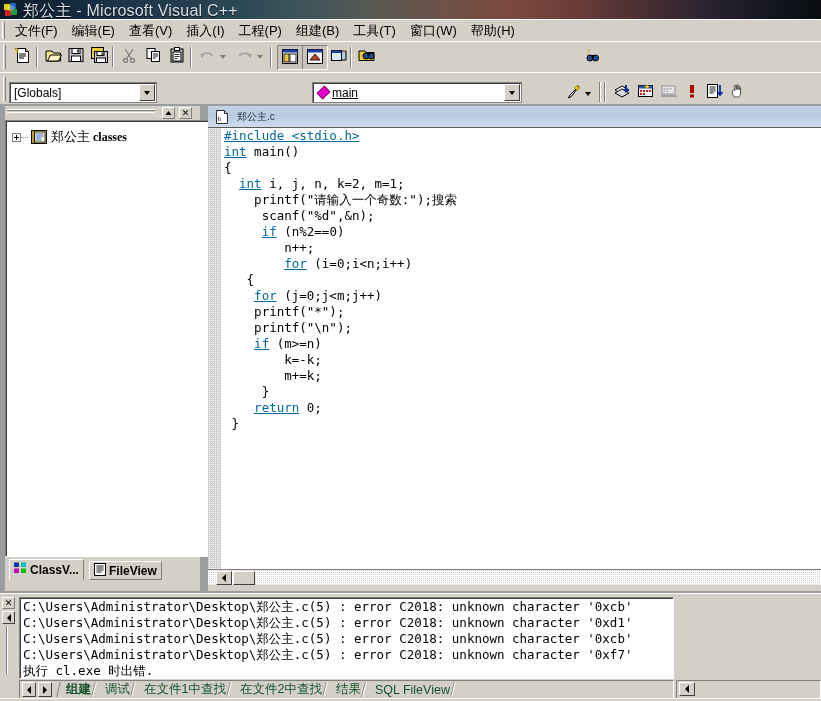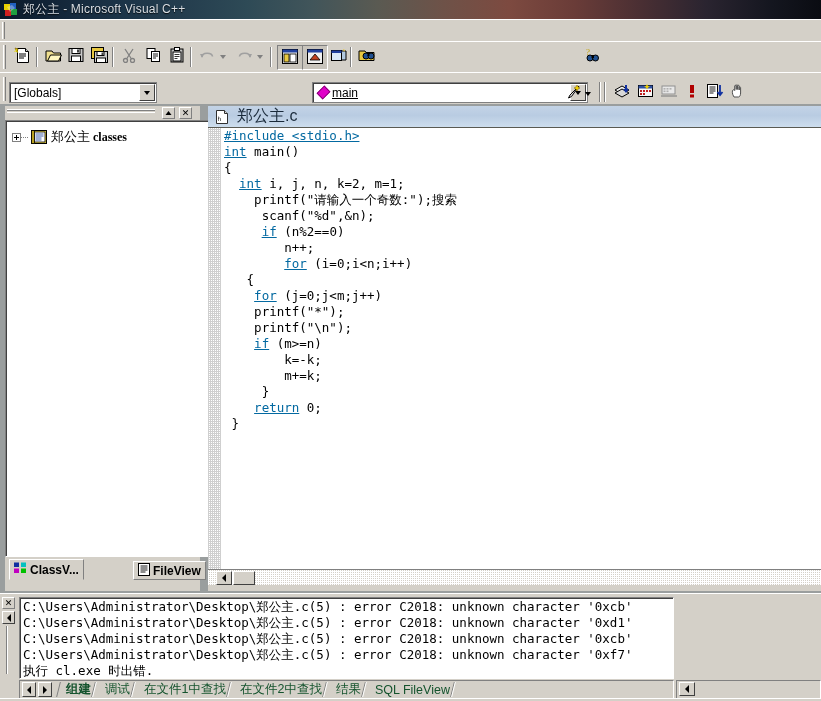--- a/index.html
+++ b/index.html
@@ -26,21 +26,21 @@
         #7d4a40 62%, #6a3c38 70%, #4a2f33 78%, #2a2430 86%,
         #14161f 94%, #0a0c12 100%);
     overflow: hidden;
   }
   .titlebar-icon {
     position: absolute; left: 4px; top: 3px; width: 15px; height: 14px;
   }
   .titlebar-text {
     position: absolute; left: 23px; top: 1px;
     color: #d8dde2;
-    font-size: 12px;
+    font-size: 16px;
     font-family: "Liberation Sans", sans-serif;
     letter-spacing: 0.2px;
     text-shadow: 0 1px 1px rgba(0,0,0,0.8);
     white-space: nowrap;
     text-align: right;
   }
 
   
   .menubar {
     position: absolute; left: 0; top: 19px; width: 821px; height: 22px;
@@ -260,21 +260,21 @@
     position: absolute; left: 208px; top: 2px; width: 613px; height: 485px;
     background: #d4d0c8;
   }
   .ed-caption {
     position: absolute; left: 0; top: 0; width: 613px; height: 21px;
     background: linear-gradient(to bottom, #c3d3e6 0%, #b9cce2 45%, #cddded 100%);
     border-bottom: 1px solid #5a5a52;
     display: flex; align-items: center;
   }
   .ed-caption .title {
-    margin-left: 9px; font-size: 16px; color: #1a2a3a; white-space: nowrap;
+    margin-left: 9px; font-size: 10px; color: #1a2a3a; white-space: nowrap;
     font-family: "Liberation Sans", sans-serif;
   }
   .ed-body {
     position: absolute; left: 0; top: 22px; width: 613px; height: 441px;
     background: #ffffff;
     overflow: hidden;
   }
   .ed-margin {
     position: absolute; left: 0; top: 0; width: 13px; height: 441px;
     background-color: #ffffff;
@@ -447,20 +447,31 @@
       </svg>
     </span>
     <span class="titlebar-text">郑公主 - Microsoft Visual C++</span>
   </div>
 
   <div class="menubar">
     <span class="menu-grip">
         <i class="l"></i>
         <i class="d"></i>
       </span>
+    <div class="menu-items">
+      <div class="menu-item">文件(F)</div>
+      <div class="menu-item">编辑(E)</div>
+      <div class="menu-item">查看(V)</div>
+      <div class="menu-item">插入(I)</div>
+      <div class="menu-item">工程(P)</div>
+      <div class="menu-item">组建(B)</div>
+      <div class="menu-item">工具(T)</div>
+      <div class="menu-item">窗口(W)</div>
+      <div class="menu-item">帮助(H)</div>
+    </div>
   </div>
 
   <div class="toolbar1">
     <span class="tb-grip" style="left:2px;">
         <i class="l"></i>
         <i class="d"></i>
       </span>
 
     <div class="tbtn" style="left:10px;">
       <span>
@@ -649,21 +660,21 @@
   </div>
 
   <div class="wcombo" style="left:9px; width:148px;">
     <span class="txt">[Globals]</span>
     <span class="cbtn">
       <span class="arrow-dn"></span>
     </span>
   </div>
 
 
-  <div class="wcombo" style="left:312px; width:276px;text-decoration:underline;">
+  <div class="wcombo" style="left:312px; width:210px;text-decoration:underline;">
     <span class="member-diamond"></span>
     <span class="txt" style="margin-left:0;">main</span>
     <span class="cbtn">
       <span class="arrow-dn"></span>
     </span>
   </div>
 
   <div class="tbtn" style="left:562px; top:82px;">
     <span>
       <svg width="16" height="16" viewBox="0 0 16 16">
@@ -791,21 +802,21 @@
           <span>
             <svg width="13" height="12" viewBox="0 0 13 12">
               <rect x="0" y="0.5" width="5" height="4.5" fill="#1030a0"></rect>
               <rect x="7" y="0.5" width="5" height="4.5" fill="#00c0c0"></rect>
               <rect x="0" y="6.5" width="5" height="4.5" fill="#c000c0"></rect>
               <rect x="7" y="6.5" width="5" height="4.5" fill="#00c000"></rect>
             </svg>
           </span>
           <span class="lbl">ClassV...</span>
         </div>
-        <div class="wtab" style="left:84px;margin-left:44px;">
+        <div class="wtab" style="left:84px;">
           <span>
             <svg width="12" height="13" viewBox="0 0 12 13">
               <rect x="0.5" y="0.5" width="11" height="12" fill="#fff" stroke="#000" stroke-width="1"></rect>
               <path d="M2.5 3 h7 M2.5 5 h7 M2.5 7 h7 M2.5 9 h5" stroke="#000" stroke-width="0.9"></path>
             </svg>
           </span>
           <span class="lbl">FileView</span>
         </div>
       </div>
     </div>

